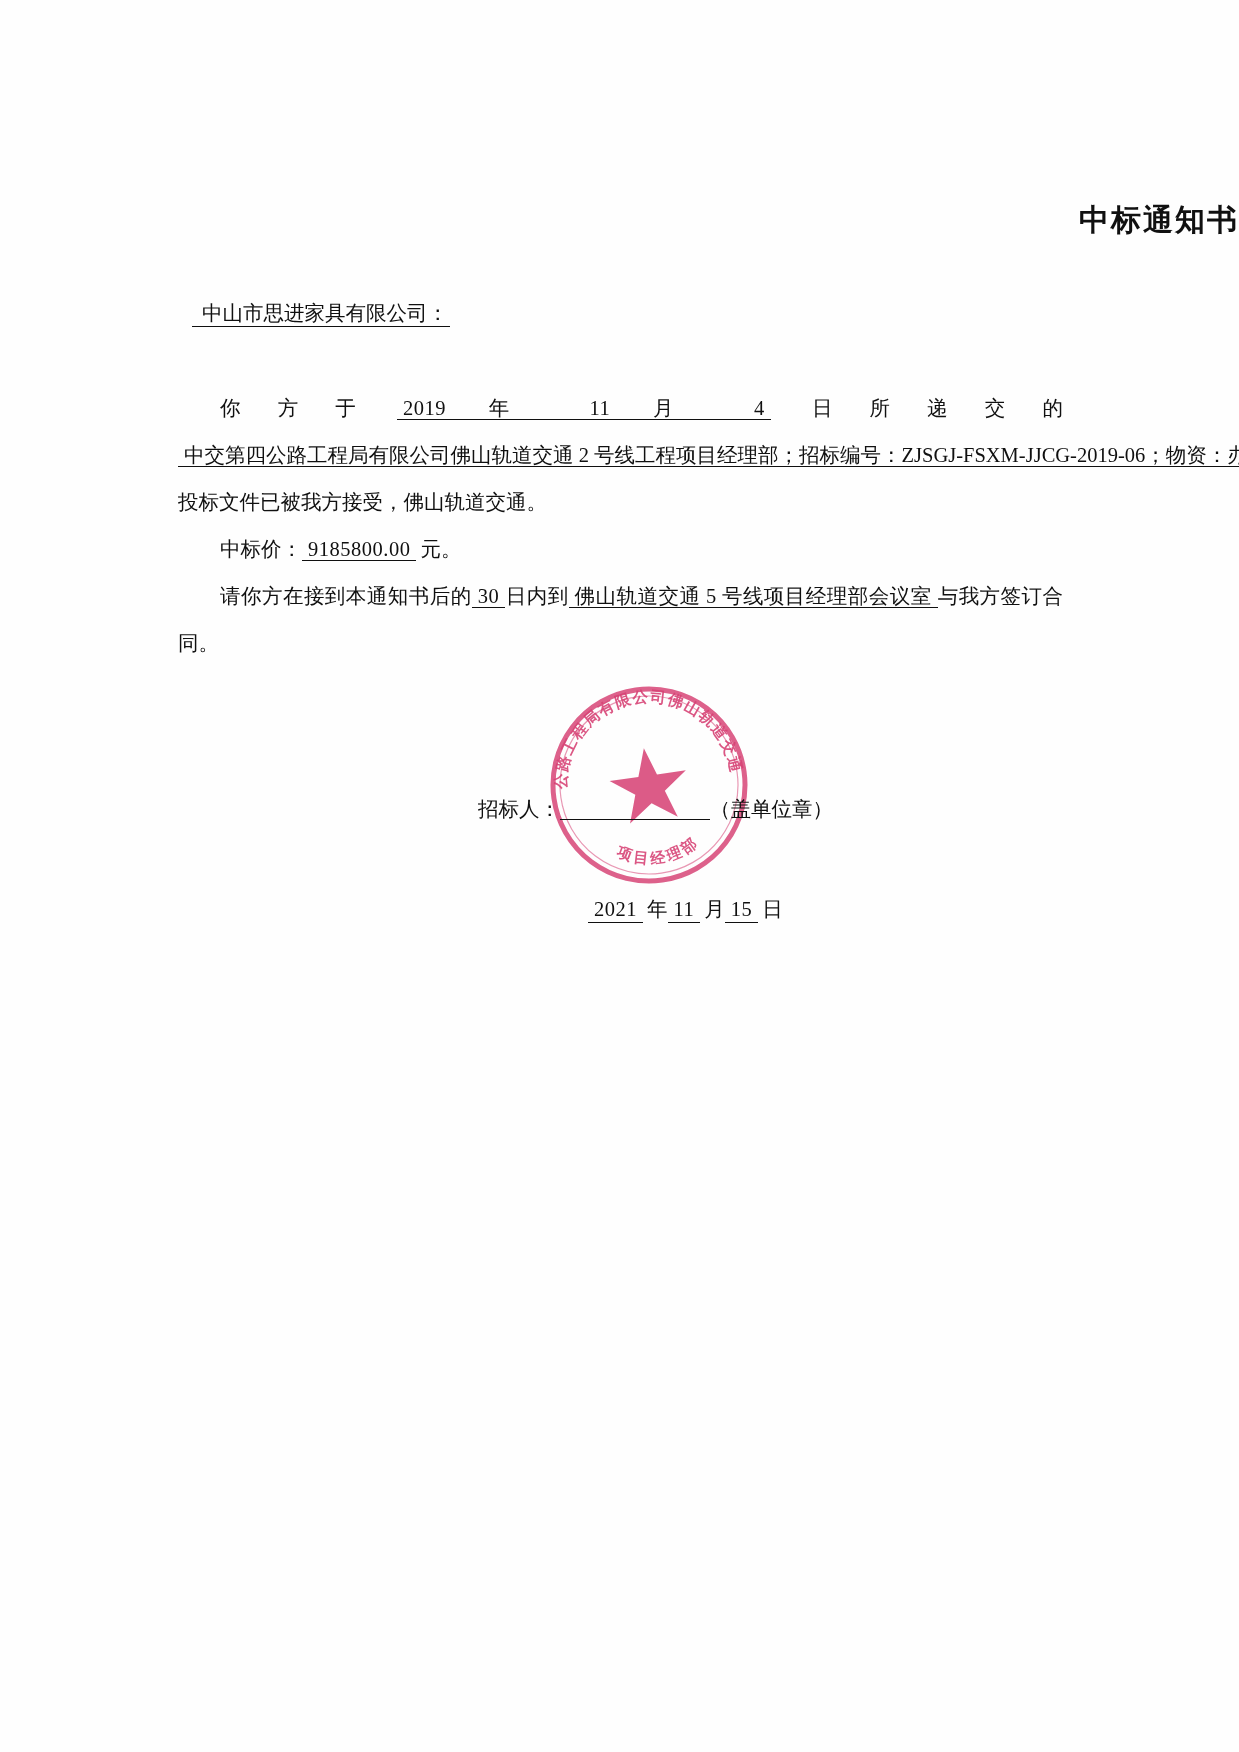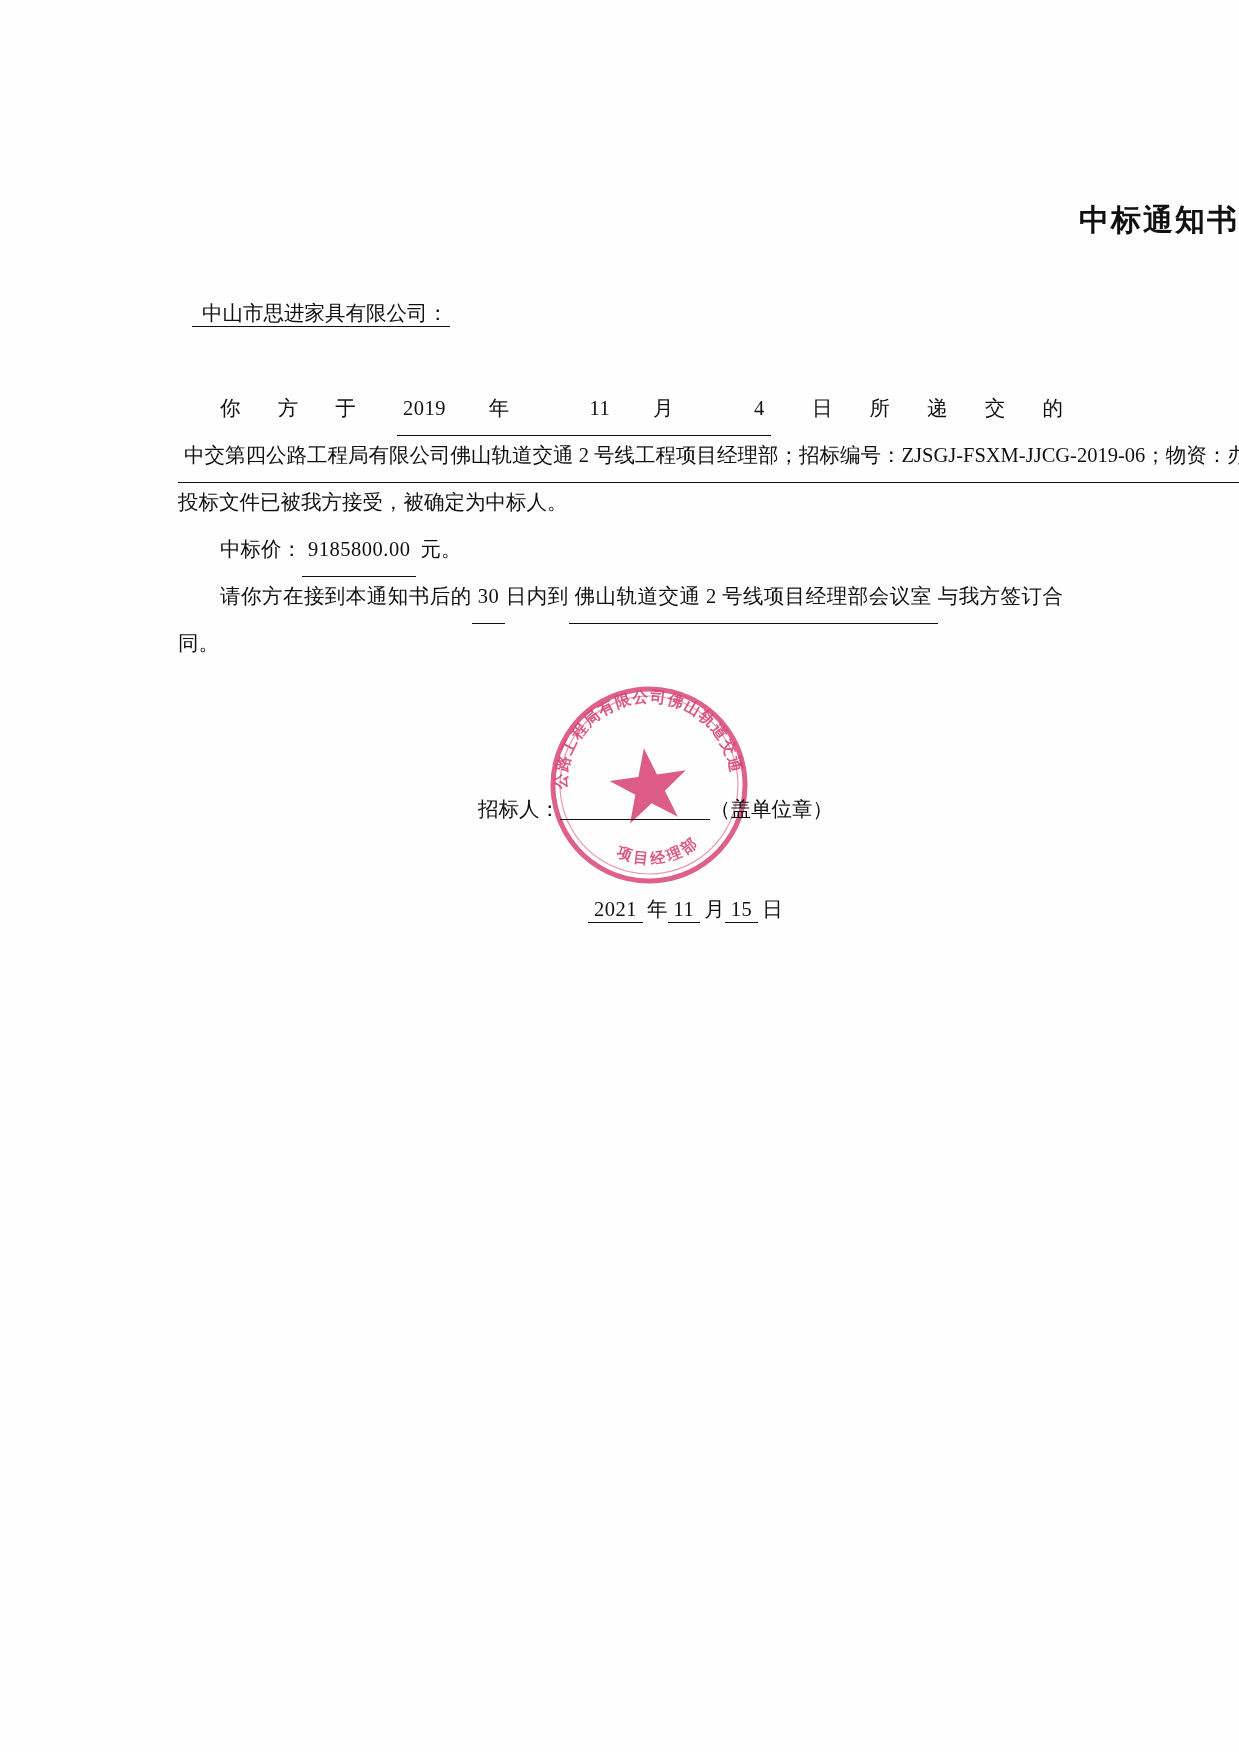--- a/index.html
+++ b/index.html
@@ -62,21 +62,21 @@
     text-align: justify;
     text-justify: inter-ideograph;
   }
   .indent {
     text-indent: 42px;
   }
 
   
   .u {
     border-bottom: 1px solid #101010;
-    padding-bottom: 16px;
+    padding-bottom: 0;
     white-space: nowrap;
   }
   .u-pad { padding-left: 6px; padding-right: 6px; }
 
   .num {
     font-family: "Liberation Serif", "DejaVu Serif", serif;
     letter-spacing: 0.5px;
   }
 
   .gap { display: inline-block; width: 4px; }
@@ -128,29 +128,29 @@
 
   <div class="doc-title">中标通知书</div>
 
   <div class="body-block">
 
     <p class="addressee">
       <span class="u">中山市思进家具有限公司：</span>
     </p>
 
     <p class="para indent">
-      <span>你方于</span><span class="gap"></span><span class="u u-pad num">2019 年 11 月 4</span><span class="gap"></span><span>日所递交的</span><span class="u u-pad">中交第四公路工程局有限公司佛山轨道交通 2 号线工程项目经理部；招标编号：ZJSGJ-FSXM-JJCG-2019-06；物资：办公家具； 包件号：JJ；</span><span>投标文件已被我方接受，被确定为中标人。</span>
+      <span>你方于</span><span class="gap"></span><span class="u u-pad num">2019 年 11 月 4</span><span class="gap"></span><span>日所递交的</span><span class="u u-pad">中交第四公路工程局有限公司佛山轨道交通 2 号线工程项目经理部；招标编号：ZJSGJ-FSXM-JJCG-2019-06；物资：办公家具； 包件号：JJ；</span><span>投标文件已被我方接受，佛山轨道交通。</span>
     </p>
 
     <p class="para indent">
       <span>中标价：</span><span class="u u-pad num">9185800.00</span><span class="gap"></span><span>元。</span>
     </p>
 
     <p class="para indent">
-      <span>请你方在接到本通知书后的</span><span class="u u-pad num">30</span><span>日内到</span><span class="u u-pad">佛山轨道交通 2 号线项目经理部会议室</span><span>与我方签订合同。</span>
+      <span>请你方在接到本通知书后的</span><span class="u u-pad num">30</span><span>日内到</span><span class="u u-pad">佛山轨道交通 5 号线项目经理部会议室</span><span>与我方签订合同。</span>
     </p>
 
 
   </div>
 
   <div class="seal">
     <svg width="218" height="218" viewBox="0 0 218 218" xmlns="http://www.w3.org/2000/svg">
       <defs>
         <path id="sealArc" d="M 109,109 m -88,0 a 88,88 0 1,1 176,0 a 88,88 0 1,1 -176,0" fill="none"></path>
         <path id="sealArcTop" d="M 26,109 a 83,83 0 1,1 166,0" fill="none"></path>

